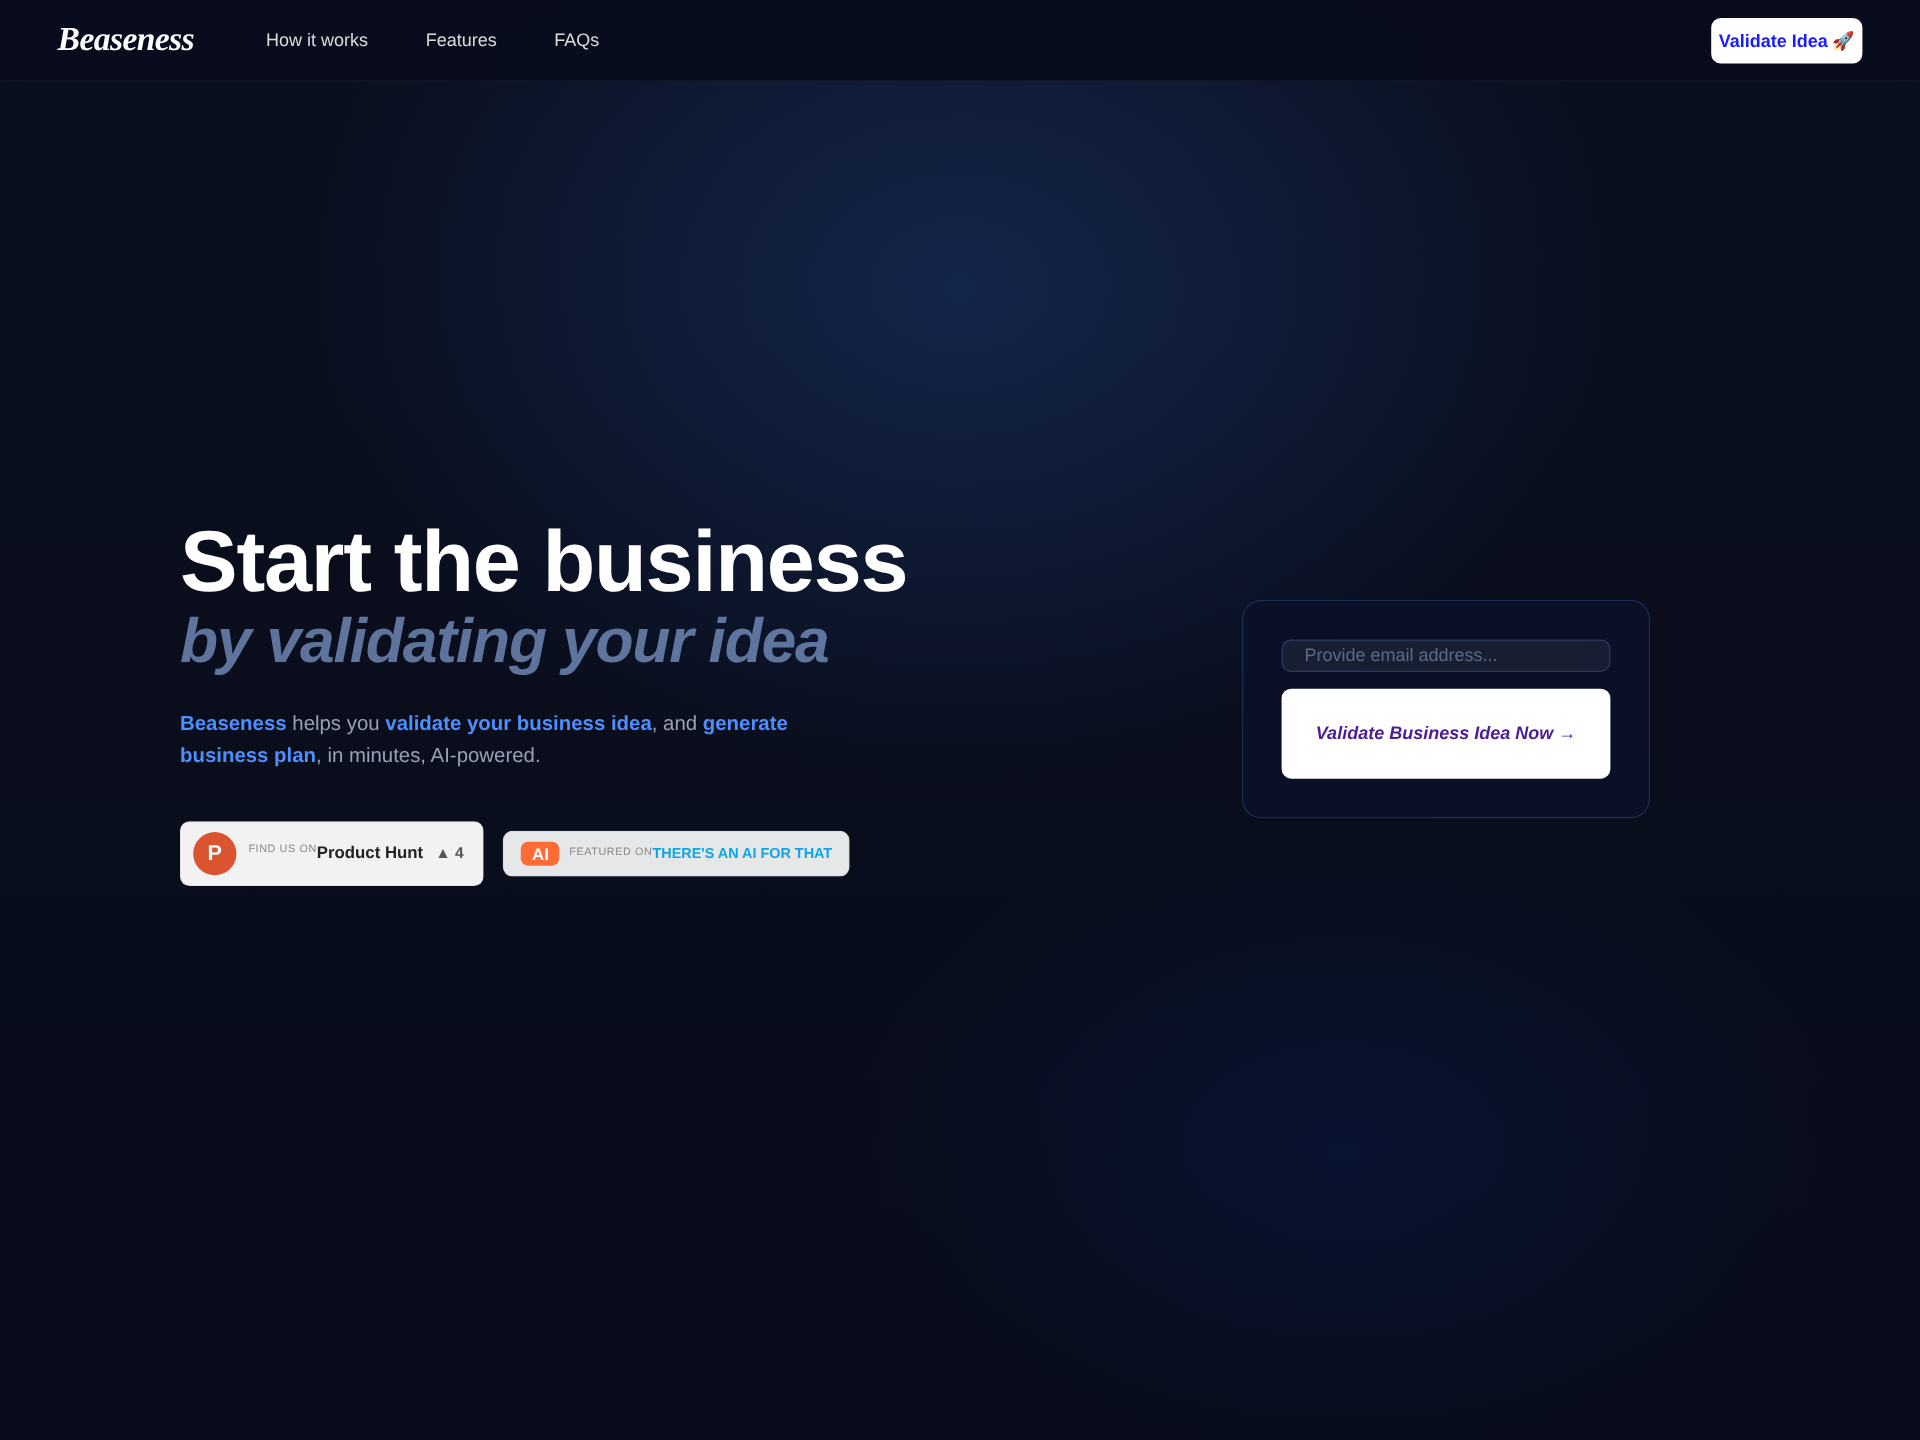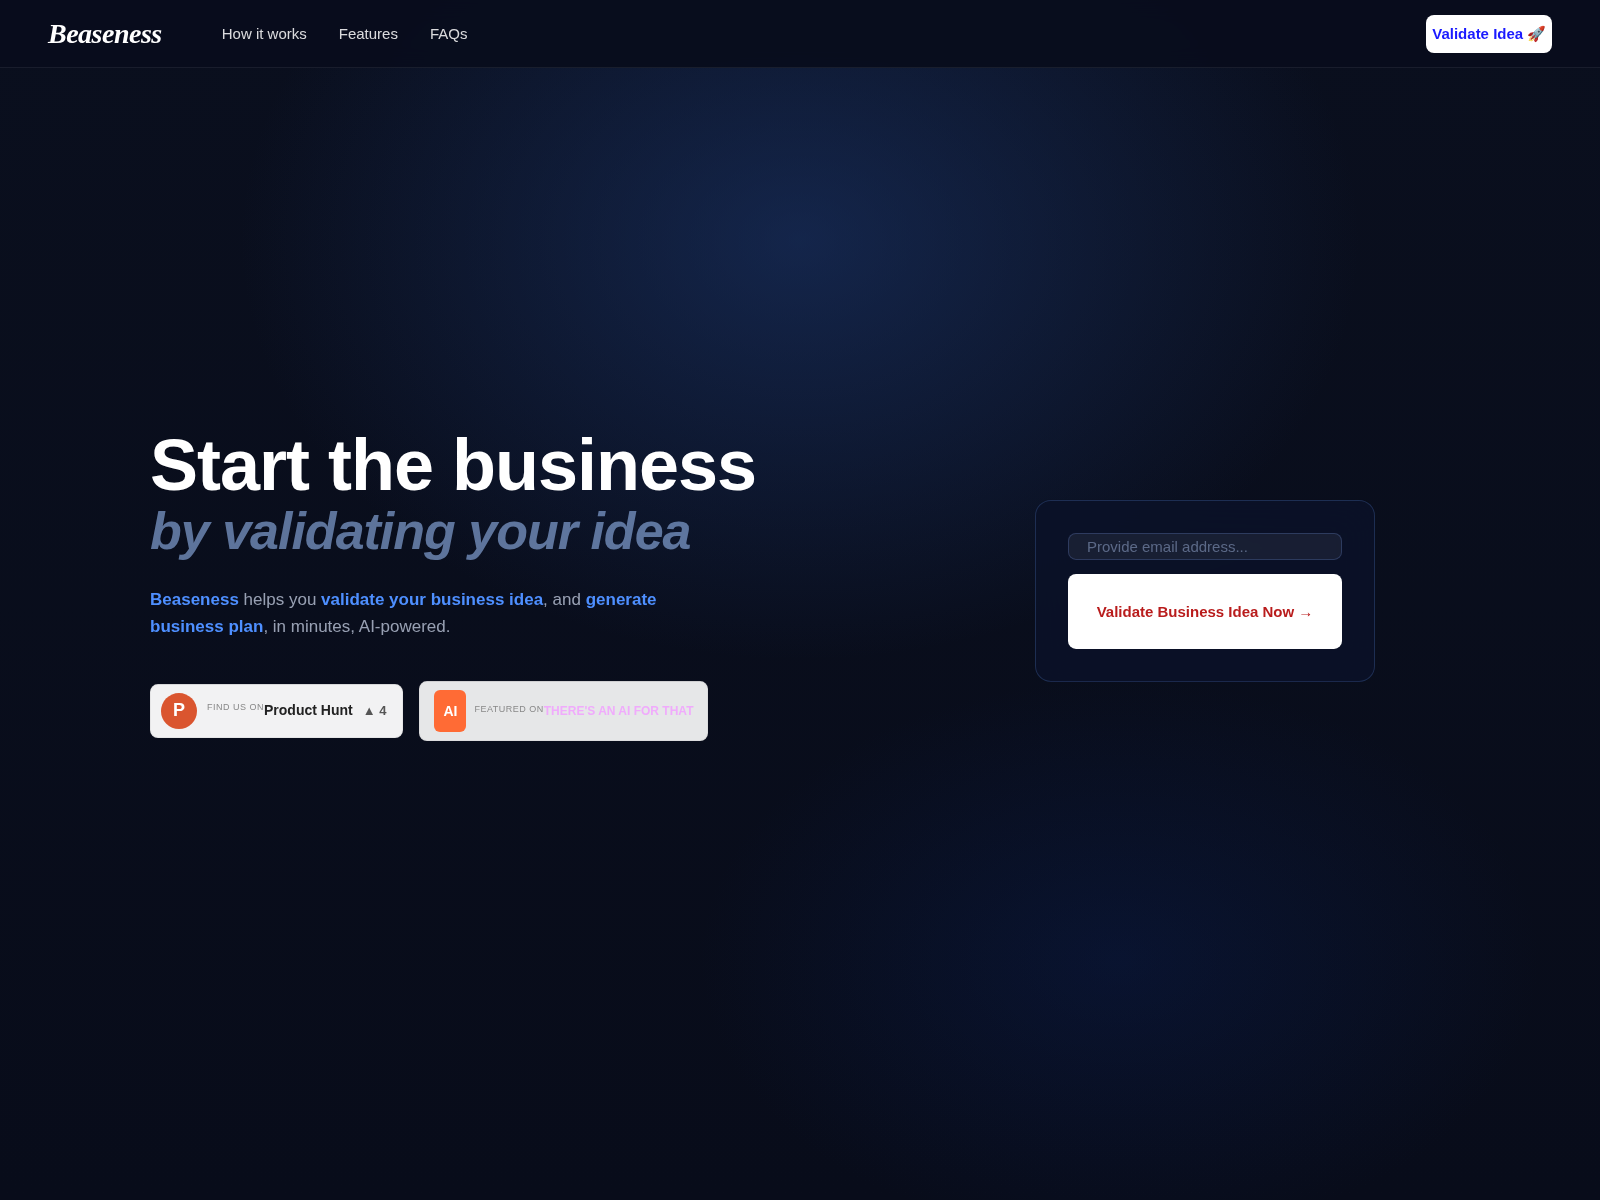--- a/index.html
+++ b/index.html
@@ -38,21 +38,21 @@
       font-size: 28px;
       color: white;
       font-weight: 600;
       letter-spacing: -0.5px;
       margin-right: 60px;
       font-style: italic;
     }
 
     .nav-links {
       display: flex;
-      gap: 32px;
+      gap: 48px;
       flex: 1;
     }
 
     .nav-link {
       color: rgba(255,255,255,0.85);
       text-decoration: none;
       font-size: 15px;
       font-weight: 400;
       cursor: pointer;
     }
@@ -202,21 +202,21 @@
       background: rgba(255,255,255,0.9);
       border: 1px solid rgba(200,200,200,0.3);
       border-radius: 8px;
       padding: 8px 14px;
       cursor: pointer;
       min-width: 180px;
     }
 
     .there-logo {
       width: 32px;
-      height: 42px;
+      height: 20px;
       background: #ff6b35;
       border-radius: 6px;
       display: flex;
       align-items: center;
       justify-content: center;
       color: white;
       font-size: 14px;
       font-weight: 700;
       flex-shrink: 0;
     }
@@ -228,21 +228,21 @@
 
     .there-featured {
       font-size: 9px;
       color: #888;
       text-transform: uppercase;
       letter-spacing: 0.5px;
     }
 
     .there-name {
       font-size: 12px;
-      color: #f0abfc;
+      color: #0ea5e9;
       font-weight: 700;
     }
 
     
     .hero-card {
       position: absolute;
       right: 225px;
       top: 50%;
       transform: translateY(-55%);
       background: rgba(10, 18, 40, 0.85);
@@ -265,31 +265,32 @@
       margin-bottom: 14px;
     }
 
     .email-input::placeholder {
       color: rgba(160, 180, 220, 0.5);
     }
 
     .validate-btn {
       width: 100%;
       background: white;
-      color: #b91c1c;
+      color: #4c1d95;
       border: none;
       border-radius: 8px;
       padding: 29px 20px;
       font-size: 15px;
       font-weight: 700;
       cursor: pointer;
       display: flex;
       align-items: center;
       justify-content: center;
       gap: 8px;
+      font-style: italic;
     }
   </style>
 </head>
 <body>
 
 <div class="hero-bg"></div>
 
 <nav class="navbar">
   <div class="logo">Beaseness</div>
 

